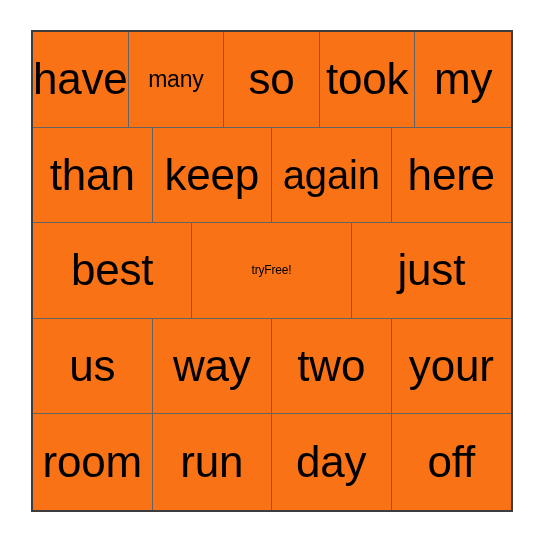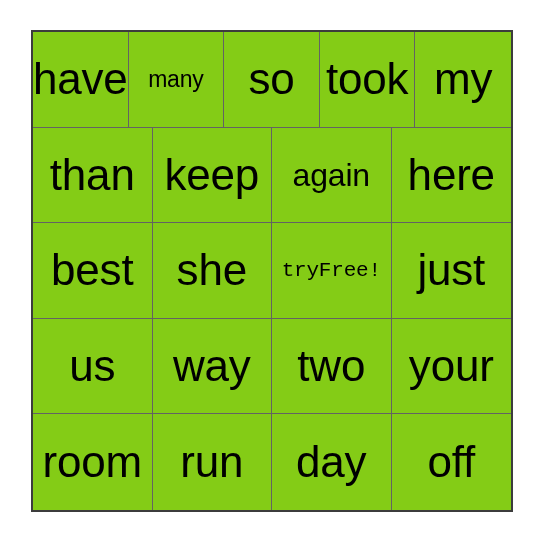--- a/index.html
+++ b/index.html
@@ -30,42 +30,42 @@
   .bingo-cell {
     flex: 1 1 20%;
     width: 20%;
     box-sizing: border-box;
     border-right: 1px solid #636363;
     border-bottom: 1px solid #636363;
     display: flex;
     align-items: center;
     justify-content: center;
     overflow: hidden;
-    background: #84cc16;
+    background: #f97316;
   }
   .bingo-row:last-child .bingo-cell {
     border-bottom: none;
   }
   .bingo-cell:last-child {
     border-right: none;
   }
   .cell-text {
     display: block;
     color: #000000;
     font-family: "Liberation Sans", sans-serif;
     font-weight: 400;
     line-height: 1;
     white-space: nowrap;
     text-align: center;
     letter-spacing: -0.2px;
   }
   .size-xl  { font-size: 44px; }
-  .size-lg  { font-size: 32px; }
+  .size-lg  { font-size: 40px; }
   .size-md  { font-size: 23px; }
-  .size-sm  { font-size: 21px; font-family: Liberation Mono, monospace; }
+  .size-sm  { font-size: 12px; }
 </style>
 </head>
 <body>
 
 <div id="bingo-card">
     <div class="bingo-row">
       <div class="bingo-cell">
         <span class="cell-text size-xl">have</span>
       </div>
       <div class="bingo-cell">
@@ -93,23 +93,20 @@
       </div>
       <div class="bingo-cell">
         <span class="cell-text size-xl">here</span>
       </div>
     </div>
     <div class="bingo-row">
       <div class="bingo-cell">
         <span class="cell-text size-xl">best</span>
       </div>
       <div class="bingo-cell">
-        <span class="cell-text size-xl">she</span>
-      </div>
-      <div class="bingo-cell">
         <span class="cell-text size-sm">tryFree!</span>
       </div>
       <div class="bingo-cell">
         <span class="cell-text size-xl">just</span>
       </div>
     </div>
     <div class="bingo-row">
       <div class="bingo-cell">
         <span class="cell-text size-xl">us</span>
       </div>

